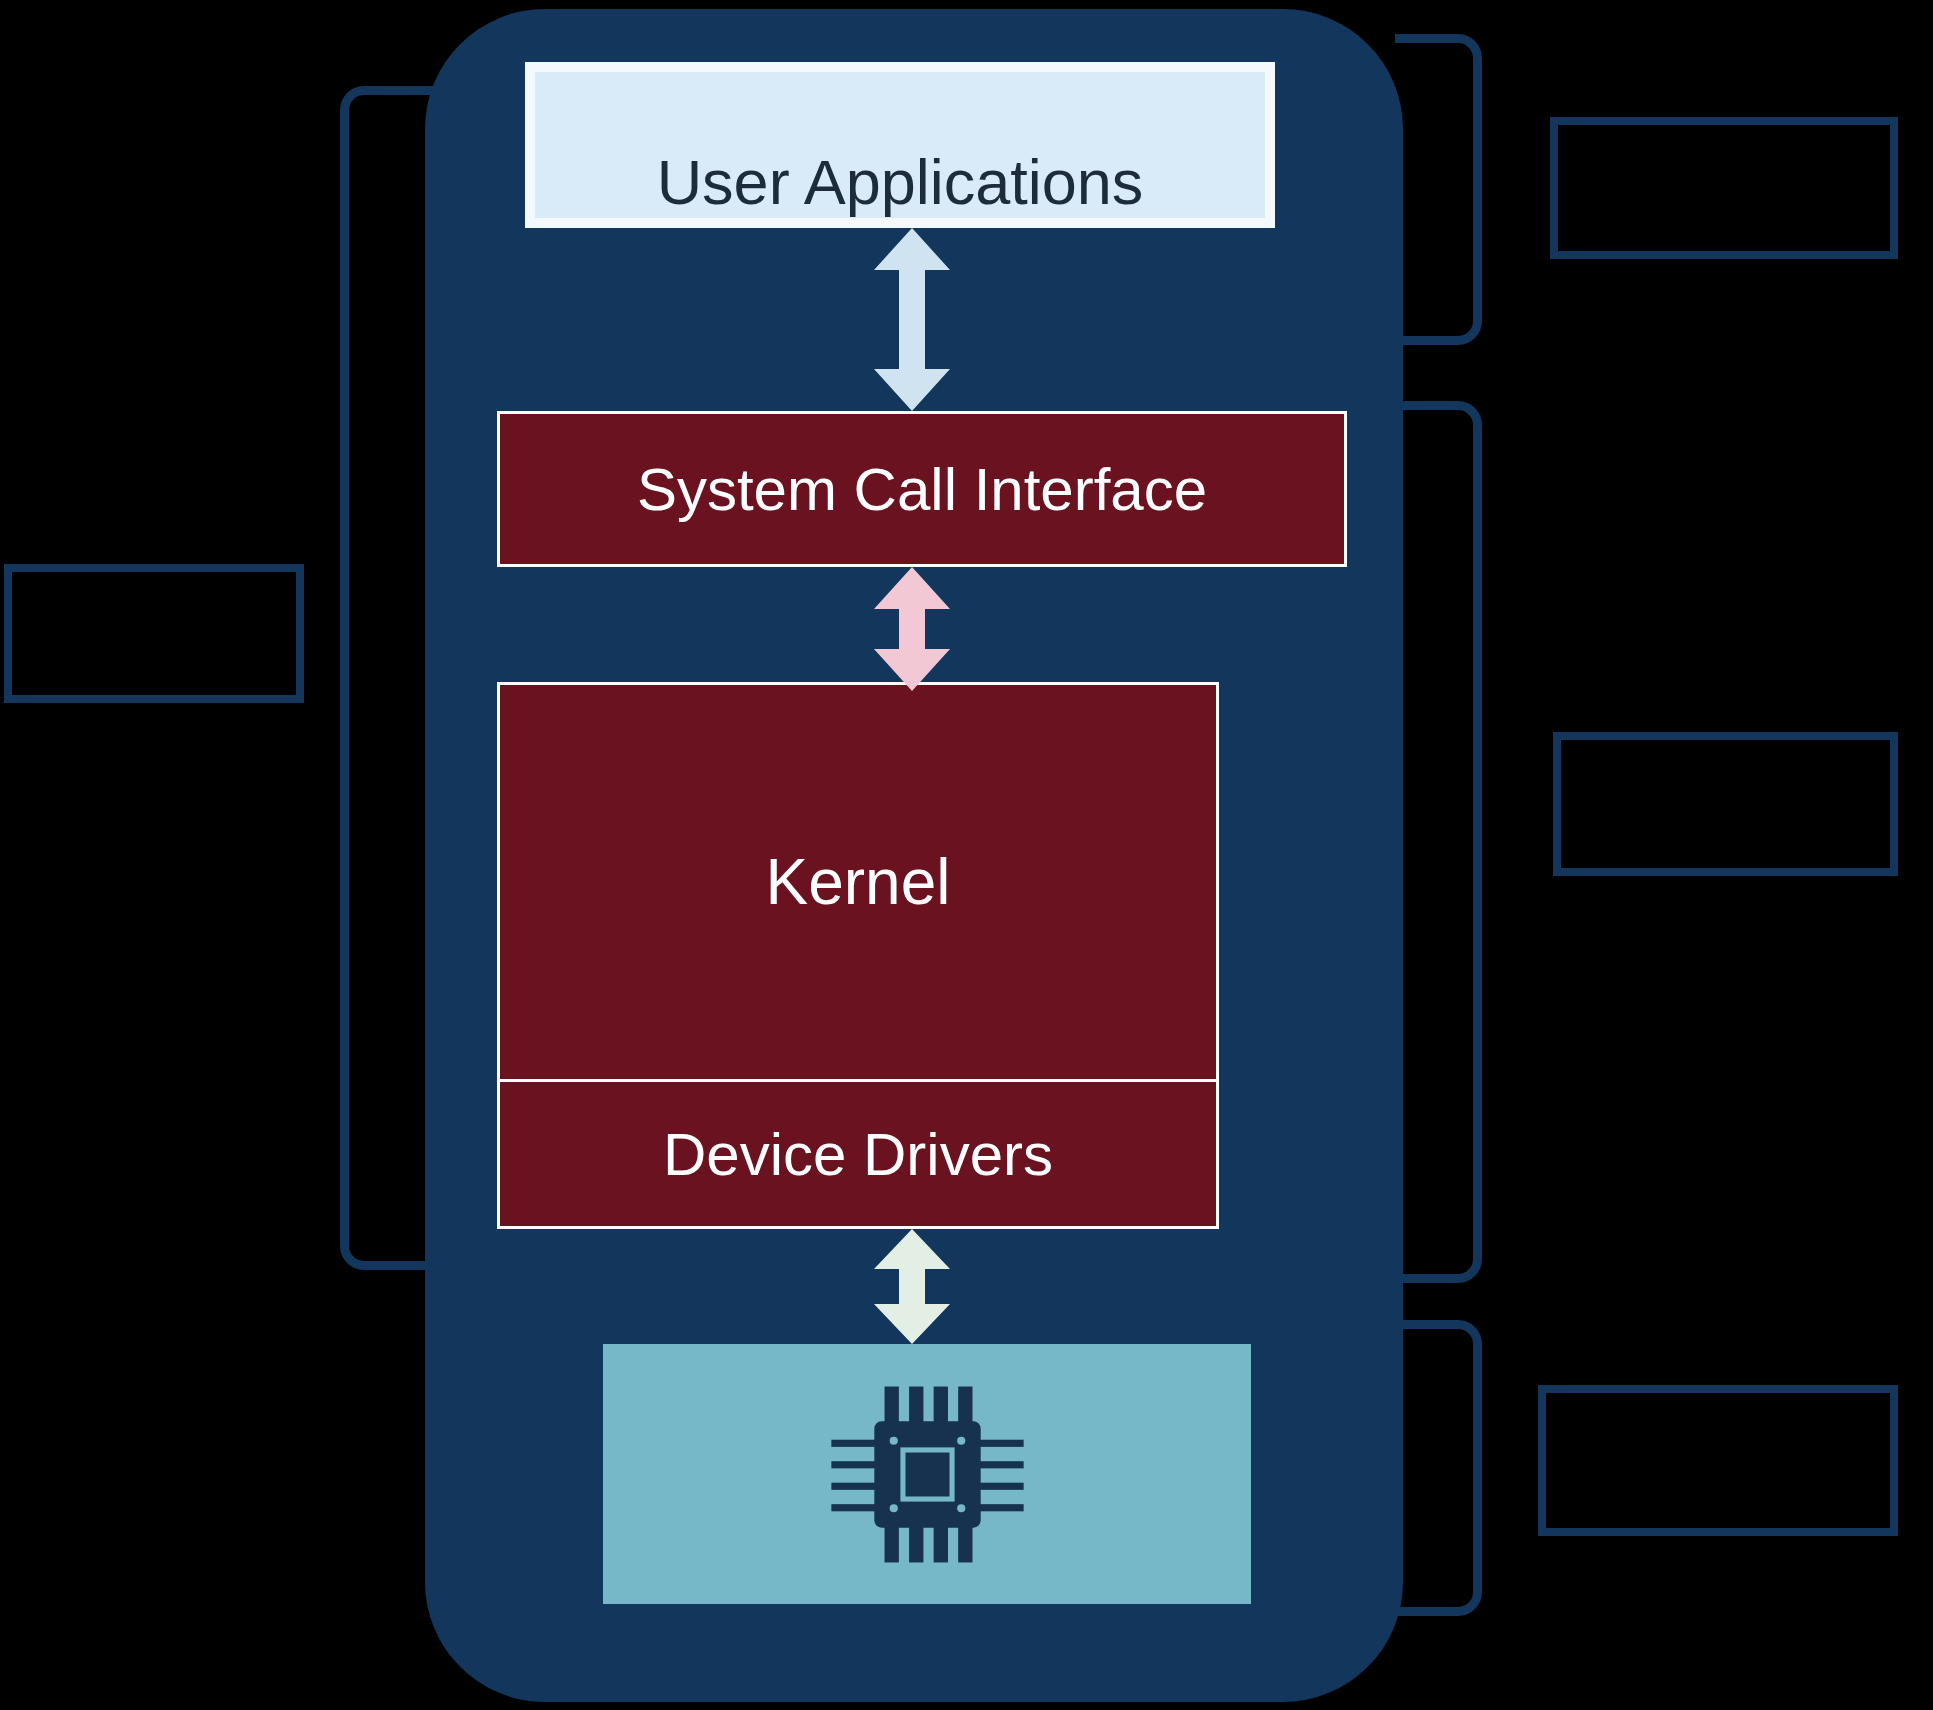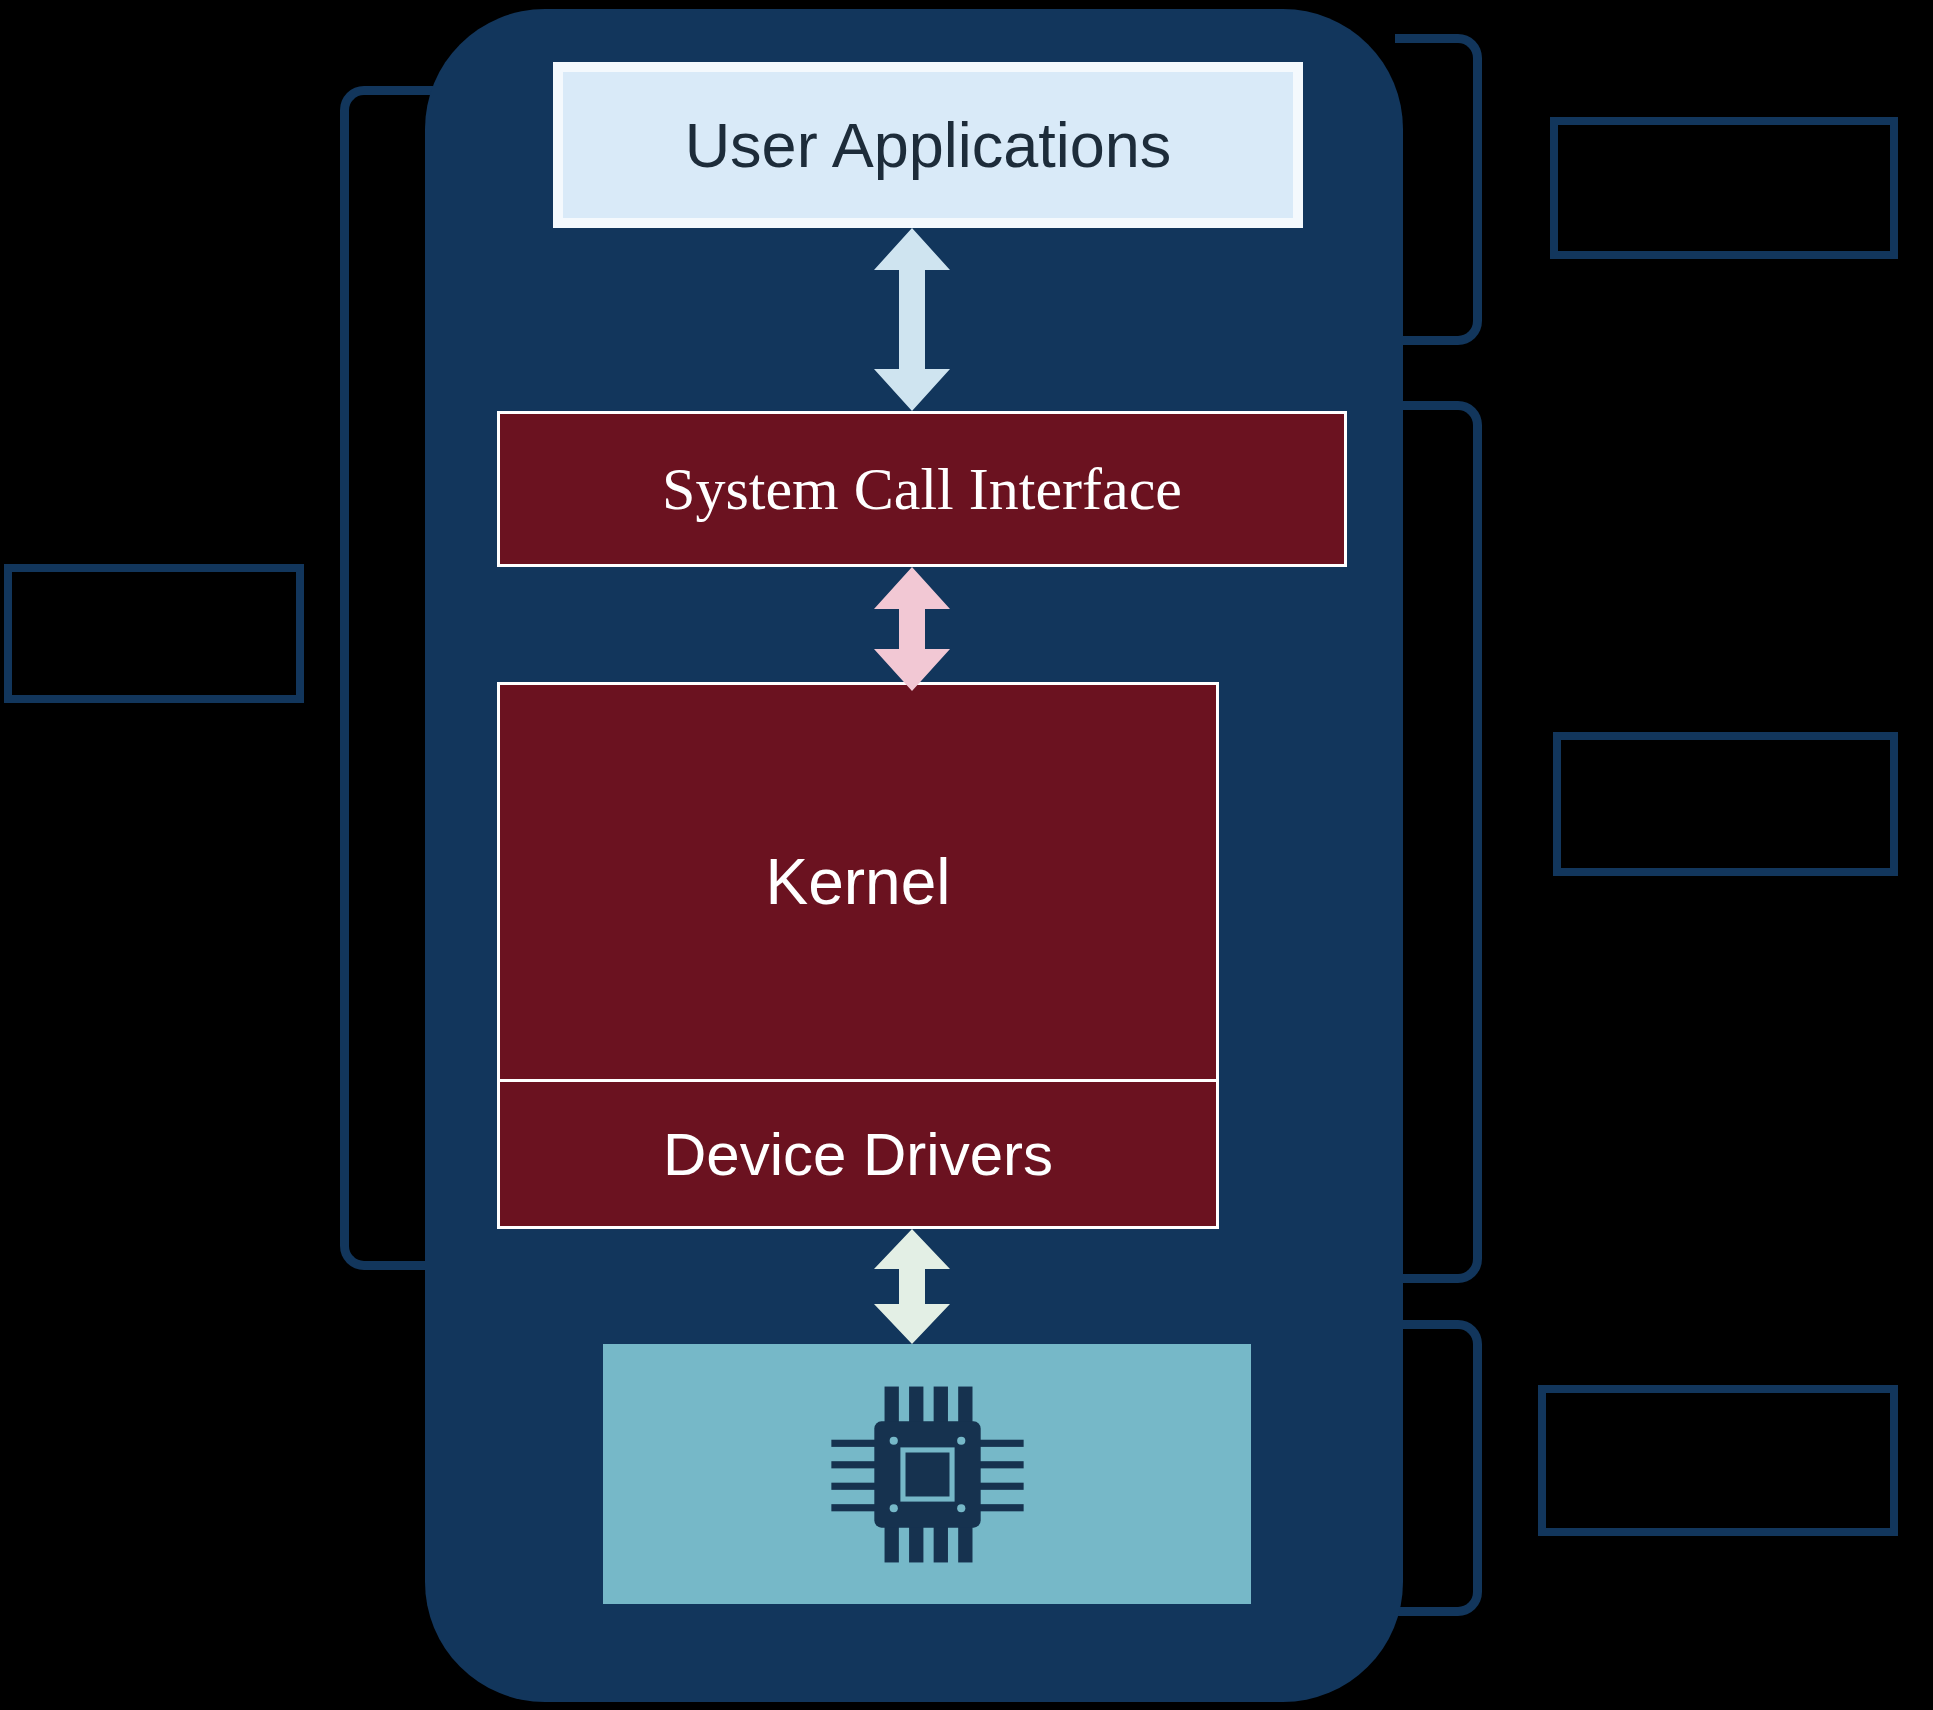--- a/index.html
+++ b/index.html
@@ -51,39 +51,39 @@
   .box {
     position: absolute;
     display: flex;
     align-items: center;
     justify-content: center;
     box-sizing: border-box;
     text-align: center;
   }
 
   .userapps {
-    left: 128px; top: 53px;
+    left: 100px; top: 53px;
     width: 750px; height: 166px;
     background: var(--user_apps_fill, #d9eaf8);
     border: 10px solid var(--user_apps_border, #f4f9fd);
     color: var(--user_apps_text, #1d2c3a);
     font-size: 63px;
+    align-items: flex-end;
   }
 
   .maroon {
     background: var(--maroon, #6b1220);
     border: 3px solid var(--box_border, #ffffff);
     color: var(--label_text_light, #ffffff);
   }
 
   .sci {
     left: 72px; top: 402px;
     width: 850px; height: 156px;
     font-size: 60px;
-    font-family: Liberation Serif, serif;
   }
 
   .kgroup {
     position: absolute;
     left: 72px; top: 673px;
     width: 722px; height: 547px;
     display: flex;
     flex-direction: column;
     box-sizing: border-box;
     background: var(--maroon, #6b1220);

